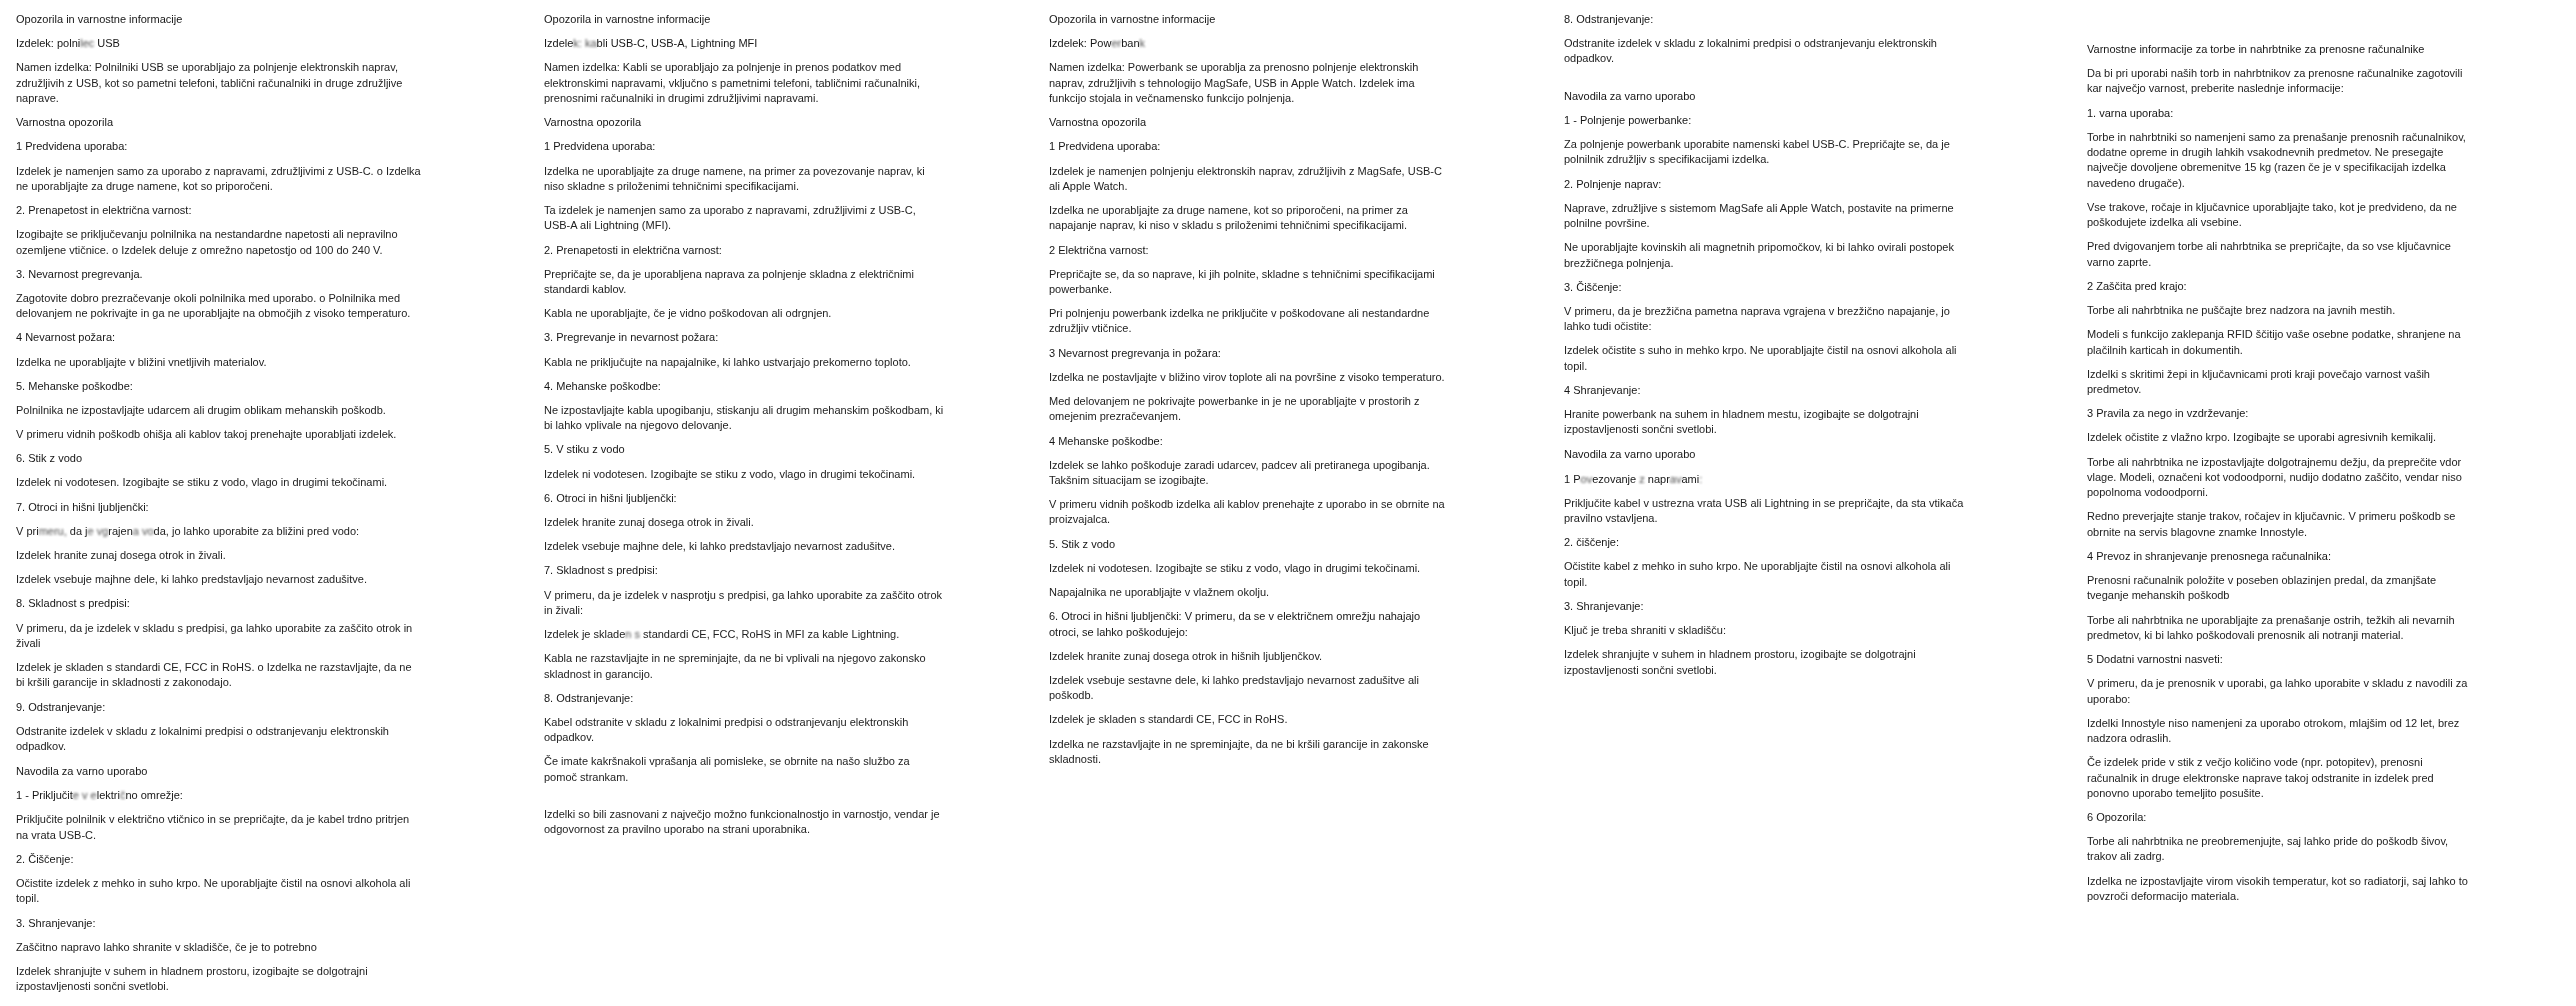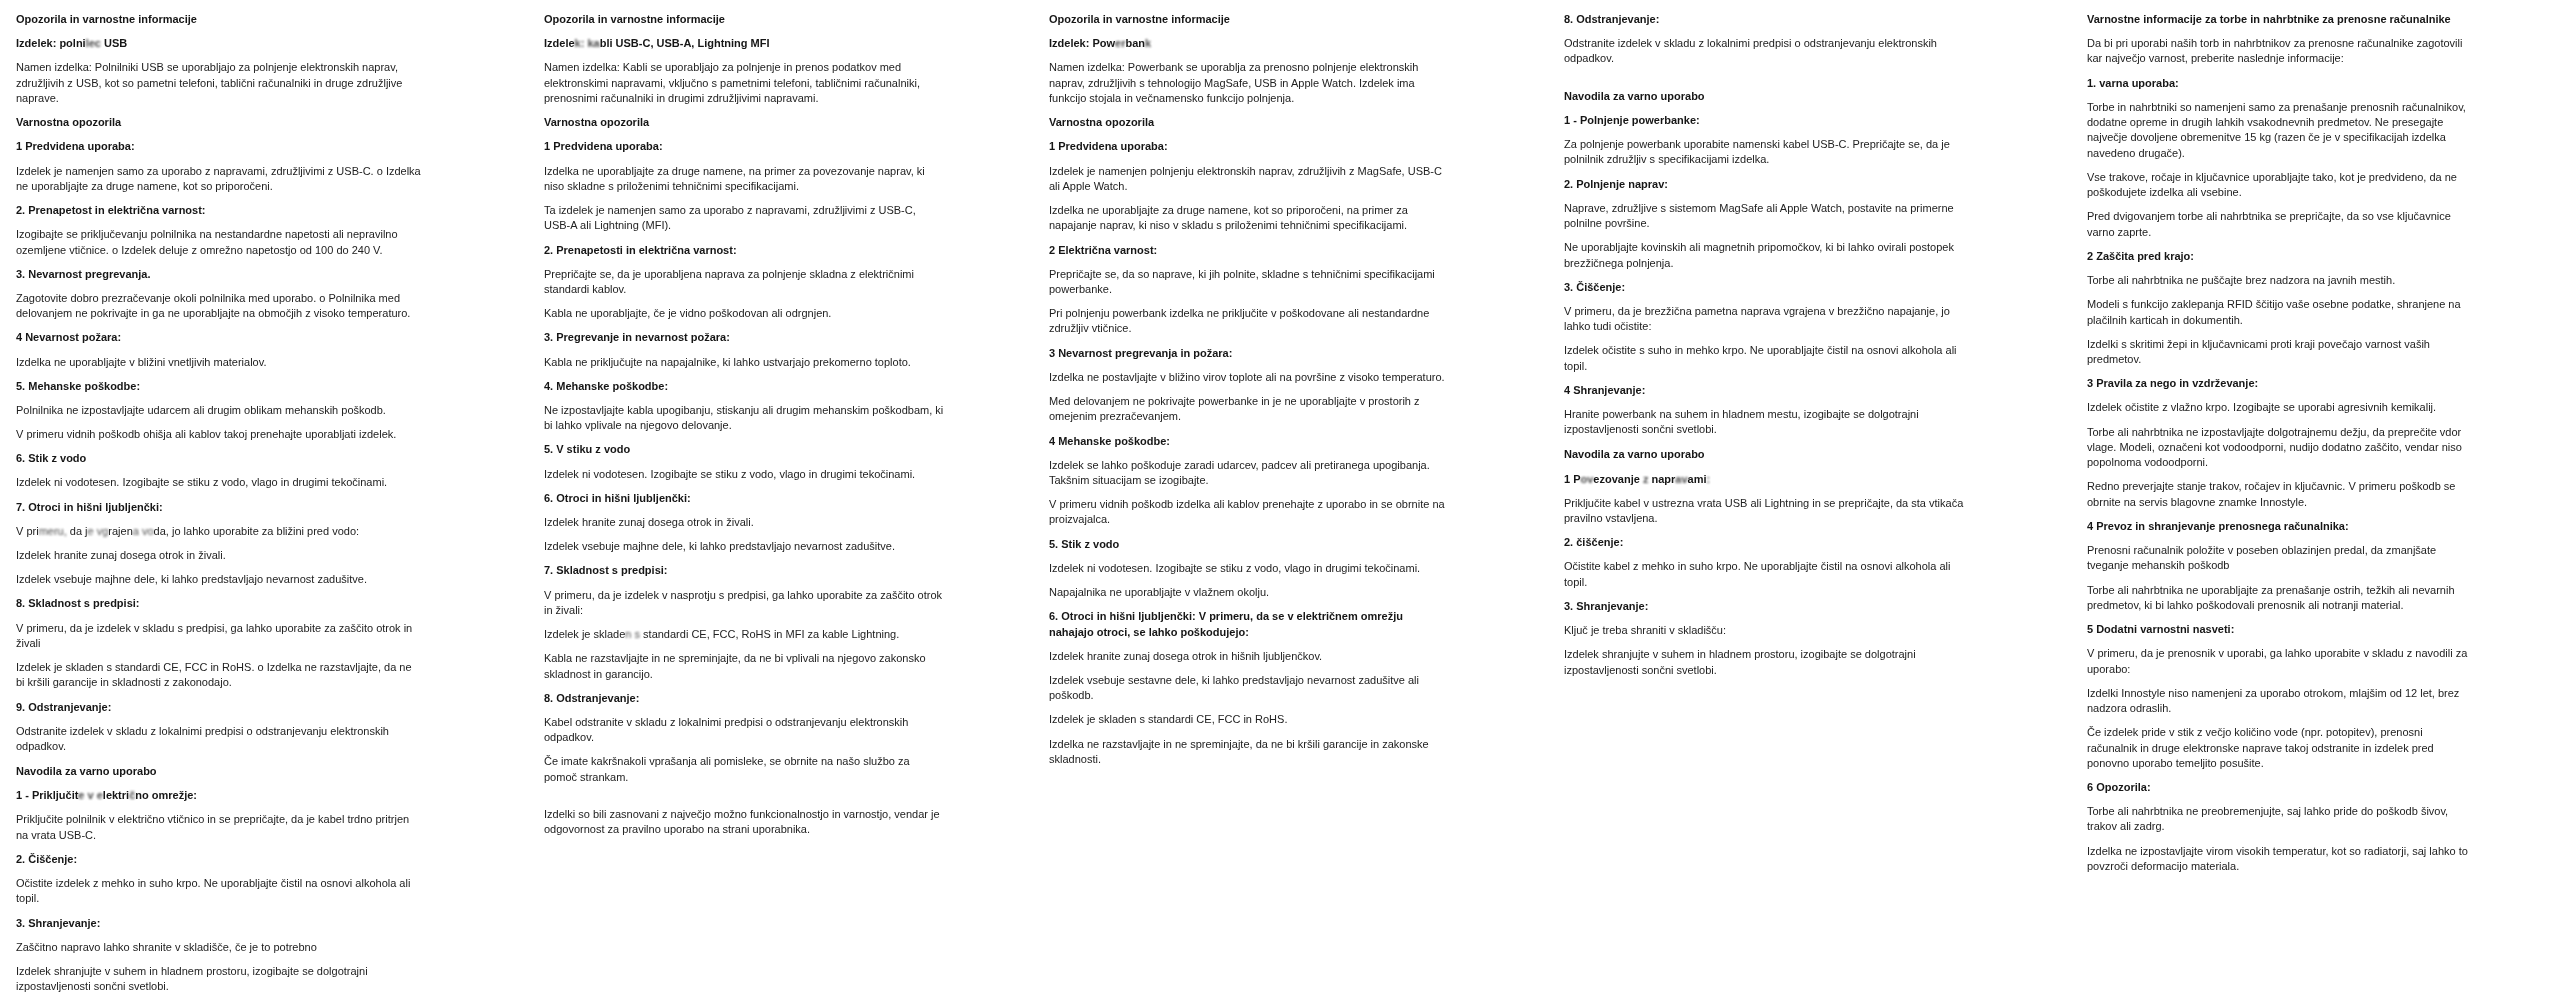--- a/index.html
+++ b/index.html
@@ -13,22 +13,22 @@
   .doc{position:relative;width:2576px;height:1006px;}
   .col{
     position:absolute;top:12px;
     font-size:11px;line-height:15.3px;
     text-rendering:optimizeLegibility;
   }
   .c0{left:16px;width:407px;}
   .c1{left:544px;width:400px;}
   .c2{left:1049px;width:396px;}
   .c3{left:1564px;width:407px;}
-  .c4{left:2087px;width:386px;}
-  .hd{font-weight:700;margin:0 0 8.9px 0;color:#161616;}
+  .c4{left:2087px;width:386px;margin-top:30px;}
+  .hd{font-weight:400;margin:0 0 8.9px 0;color:#161616;}
   .pg{font-weight:400;margin:0 0 8.9px 0;color:#222222;}
   .gap-sm{margin-top:9.7px;}
   .gap-lg{margin-top:22px;}
   .bl{filter:blur(1.3px);opacity:.8;}
 </style>
 </head>
 <body>
 
 <div class="doc">
     <div class="col c0">

